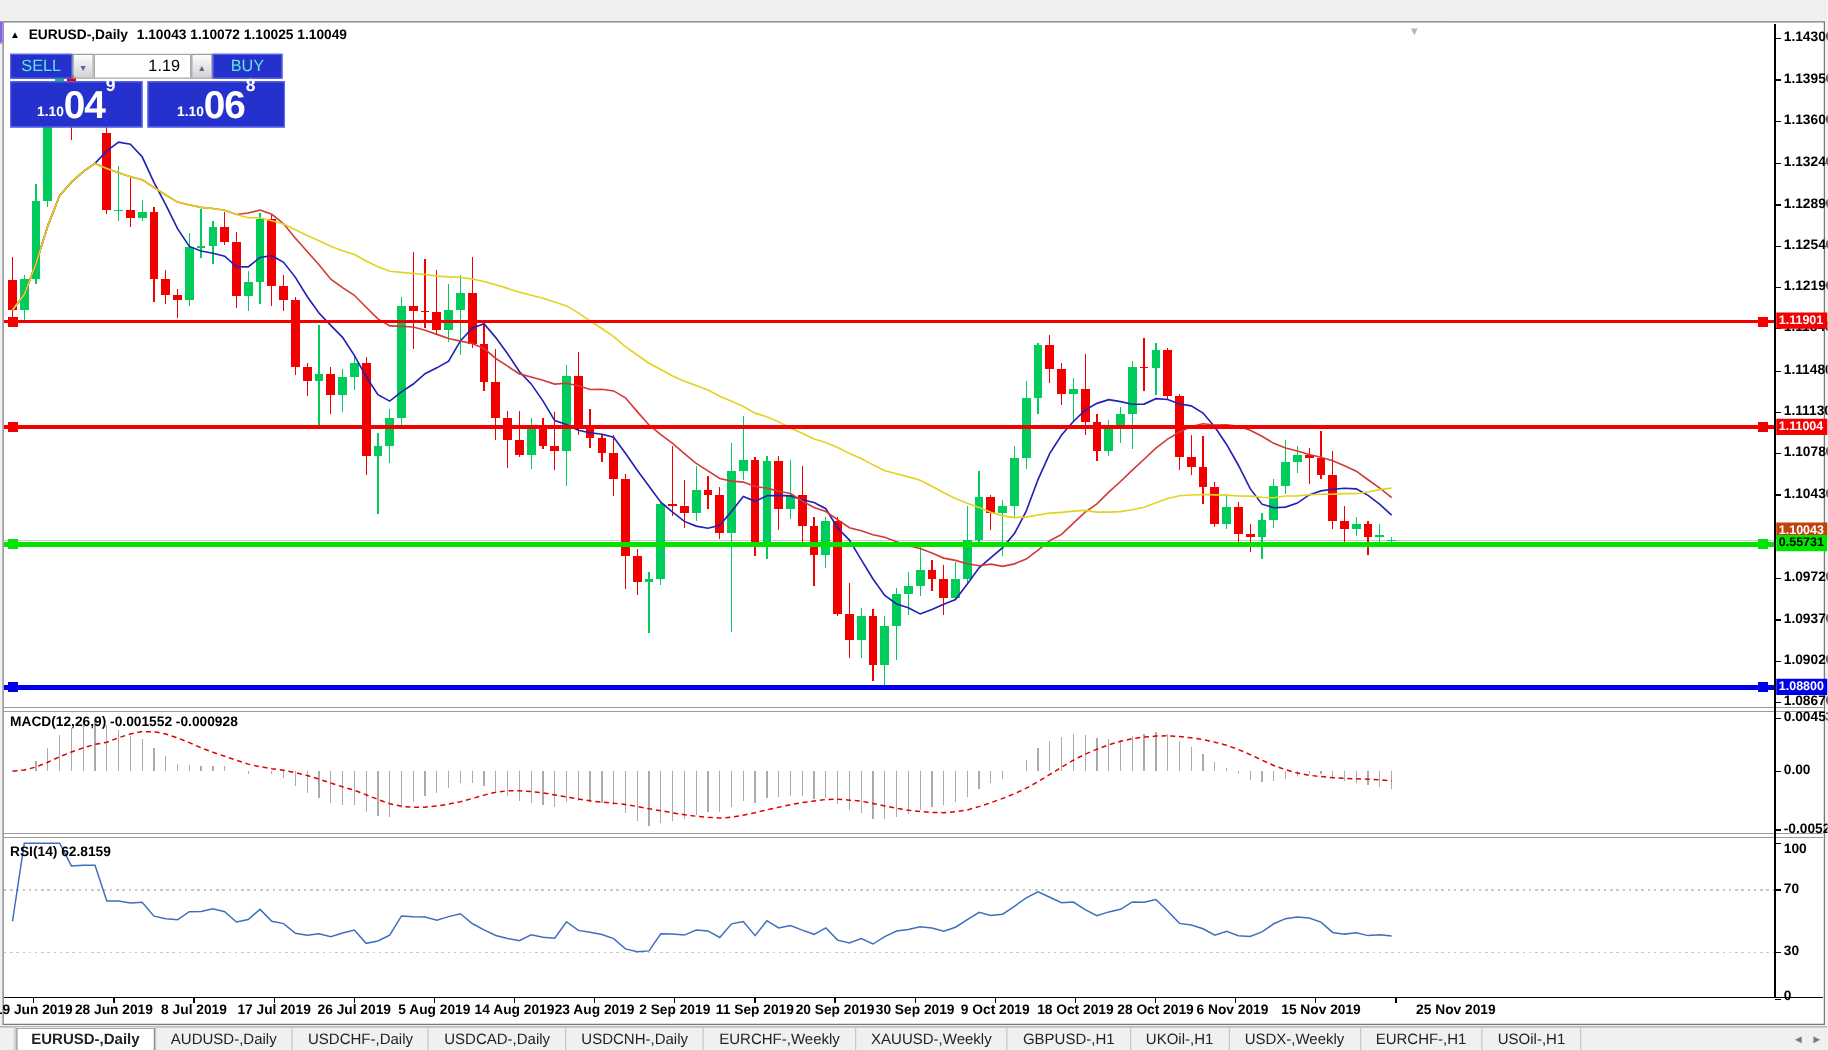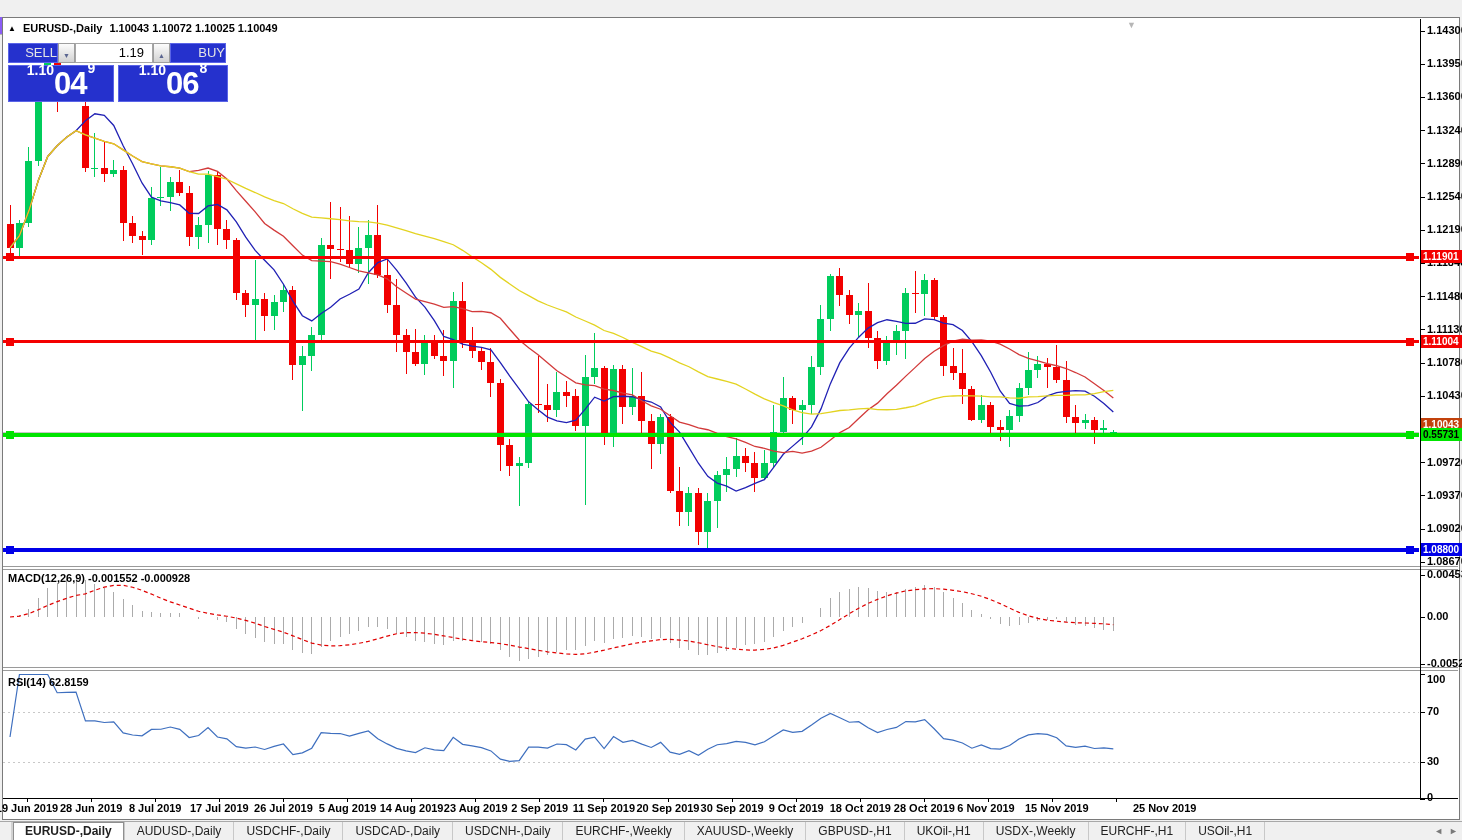--- a/index.html
+++ b/index.html
@@ -21,35 +21,35 @@
           font-size:10px;font-weight:bold;padding-left:2px;white-space:nowrap}
   .date{position:absolute;font-size:11px;font-weight:bold;color:#000;width:72px;text-align:center;white-space:nowrap}
   #chart-title{position:absolute;left:8px;top:22px;display:flex;align-items:baseline;gap:7px;
                font-size:11px;font-weight:bold;color:#000}
   #chart-title .tri{font-size:8px;position:relative;top:-1px}
   .ind-label{position:absolute;font-size:11px;font-weight:bold;color:#000}
   #shift-marker{position:absolute;left:1127px;top:20px;font-size:9px;color:#b6b6b6}
   
   #trade-panel{position:absolute;left:8px;top:43px;width:222px}
   .tp-row1{display:flex;height:20px}
-  .tp-btn{background:#2531cd;border:1px solid #5a64e8;color:#e5e5e5;font-size:13px;
-          text-align:right;line-height:18px;box-sizing:border-box;cursor:pointer}
+  .tp-btn{background:#2531cd;border:1px solid #5a64e8;color:#5eead4;font-size:13px;
+          text-align:center;line-height:18px;box-sizing:border-box;cursor:pointer}
   #sell-btn{width:50px}
   #buy-btn{width:56px}
   .tp-spin{width:17px;background:linear-gradient(#fcfcfc,#d2d2d2);border:1px solid #9e9e9e;
            box-sizing:border-box;text-align:center;cursor:pointer}
   .tp-spin span{font-size:7px;color:#5a6590;line-height:18px}
   .tp-vol{width:78px;background:#fff;border:1px solid #a6a6a6;box-sizing:border-box;
           font-size:13px;color:#000;text-align:right;padding-right:8px;line-height:18px}
   .tp-row2{display:flex;margin-top:2px;gap:4px}
   .tp-price{background:#2531cd;border:1px solid #5a64e8;color:#fff;height:37px;box-sizing:border-box;
             display:flex;align-items:baseline;justify-content:center;padding-top:1px;cursor:pointer}
   #sell-price{width:106px}
   #buy-price{width:110px}
-  .pp{font-size:14px;font-weight:bold;align-self:flex-end;margin-bottom:23px}
+  .pp{font-size:11px;font-weight:bold;align-self:flex-end;margin-bottom:5px}
   .pbg{font-size:31px;font-weight:bold;letter-spacing:-1px;line-height:34px;align-self:flex-end}
   .psup{font-size:14px;font-weight:bold;position:relative;top:-25px;margin-left:1px;align-self:flex-end}
   
   #tabbar{position:absolute;left:0;top:821px;width:1462px;height:19px;background:#f0f0f0;
           border-top:1px solid #a8a8a8;display:flex;align-items:stretch;font-size:12px}
   .tab-gutter{width:11px;border-right:2px solid #d2d2d2}
   .tab{padding:0 12px;line-height:18px;color:#222;border-right:1px solid #c8c8c8;
        white-space:nowrap;cursor:pointer}
   .tab.active{background:#ffffff;font-weight:bold;box-shadow:inset 0 0 0 1px #8f8f8f}
   .tab-arrows{position:absolute;right:4px;top:0;line-height:18px;font-size:9px;color:#7a7a7a;

